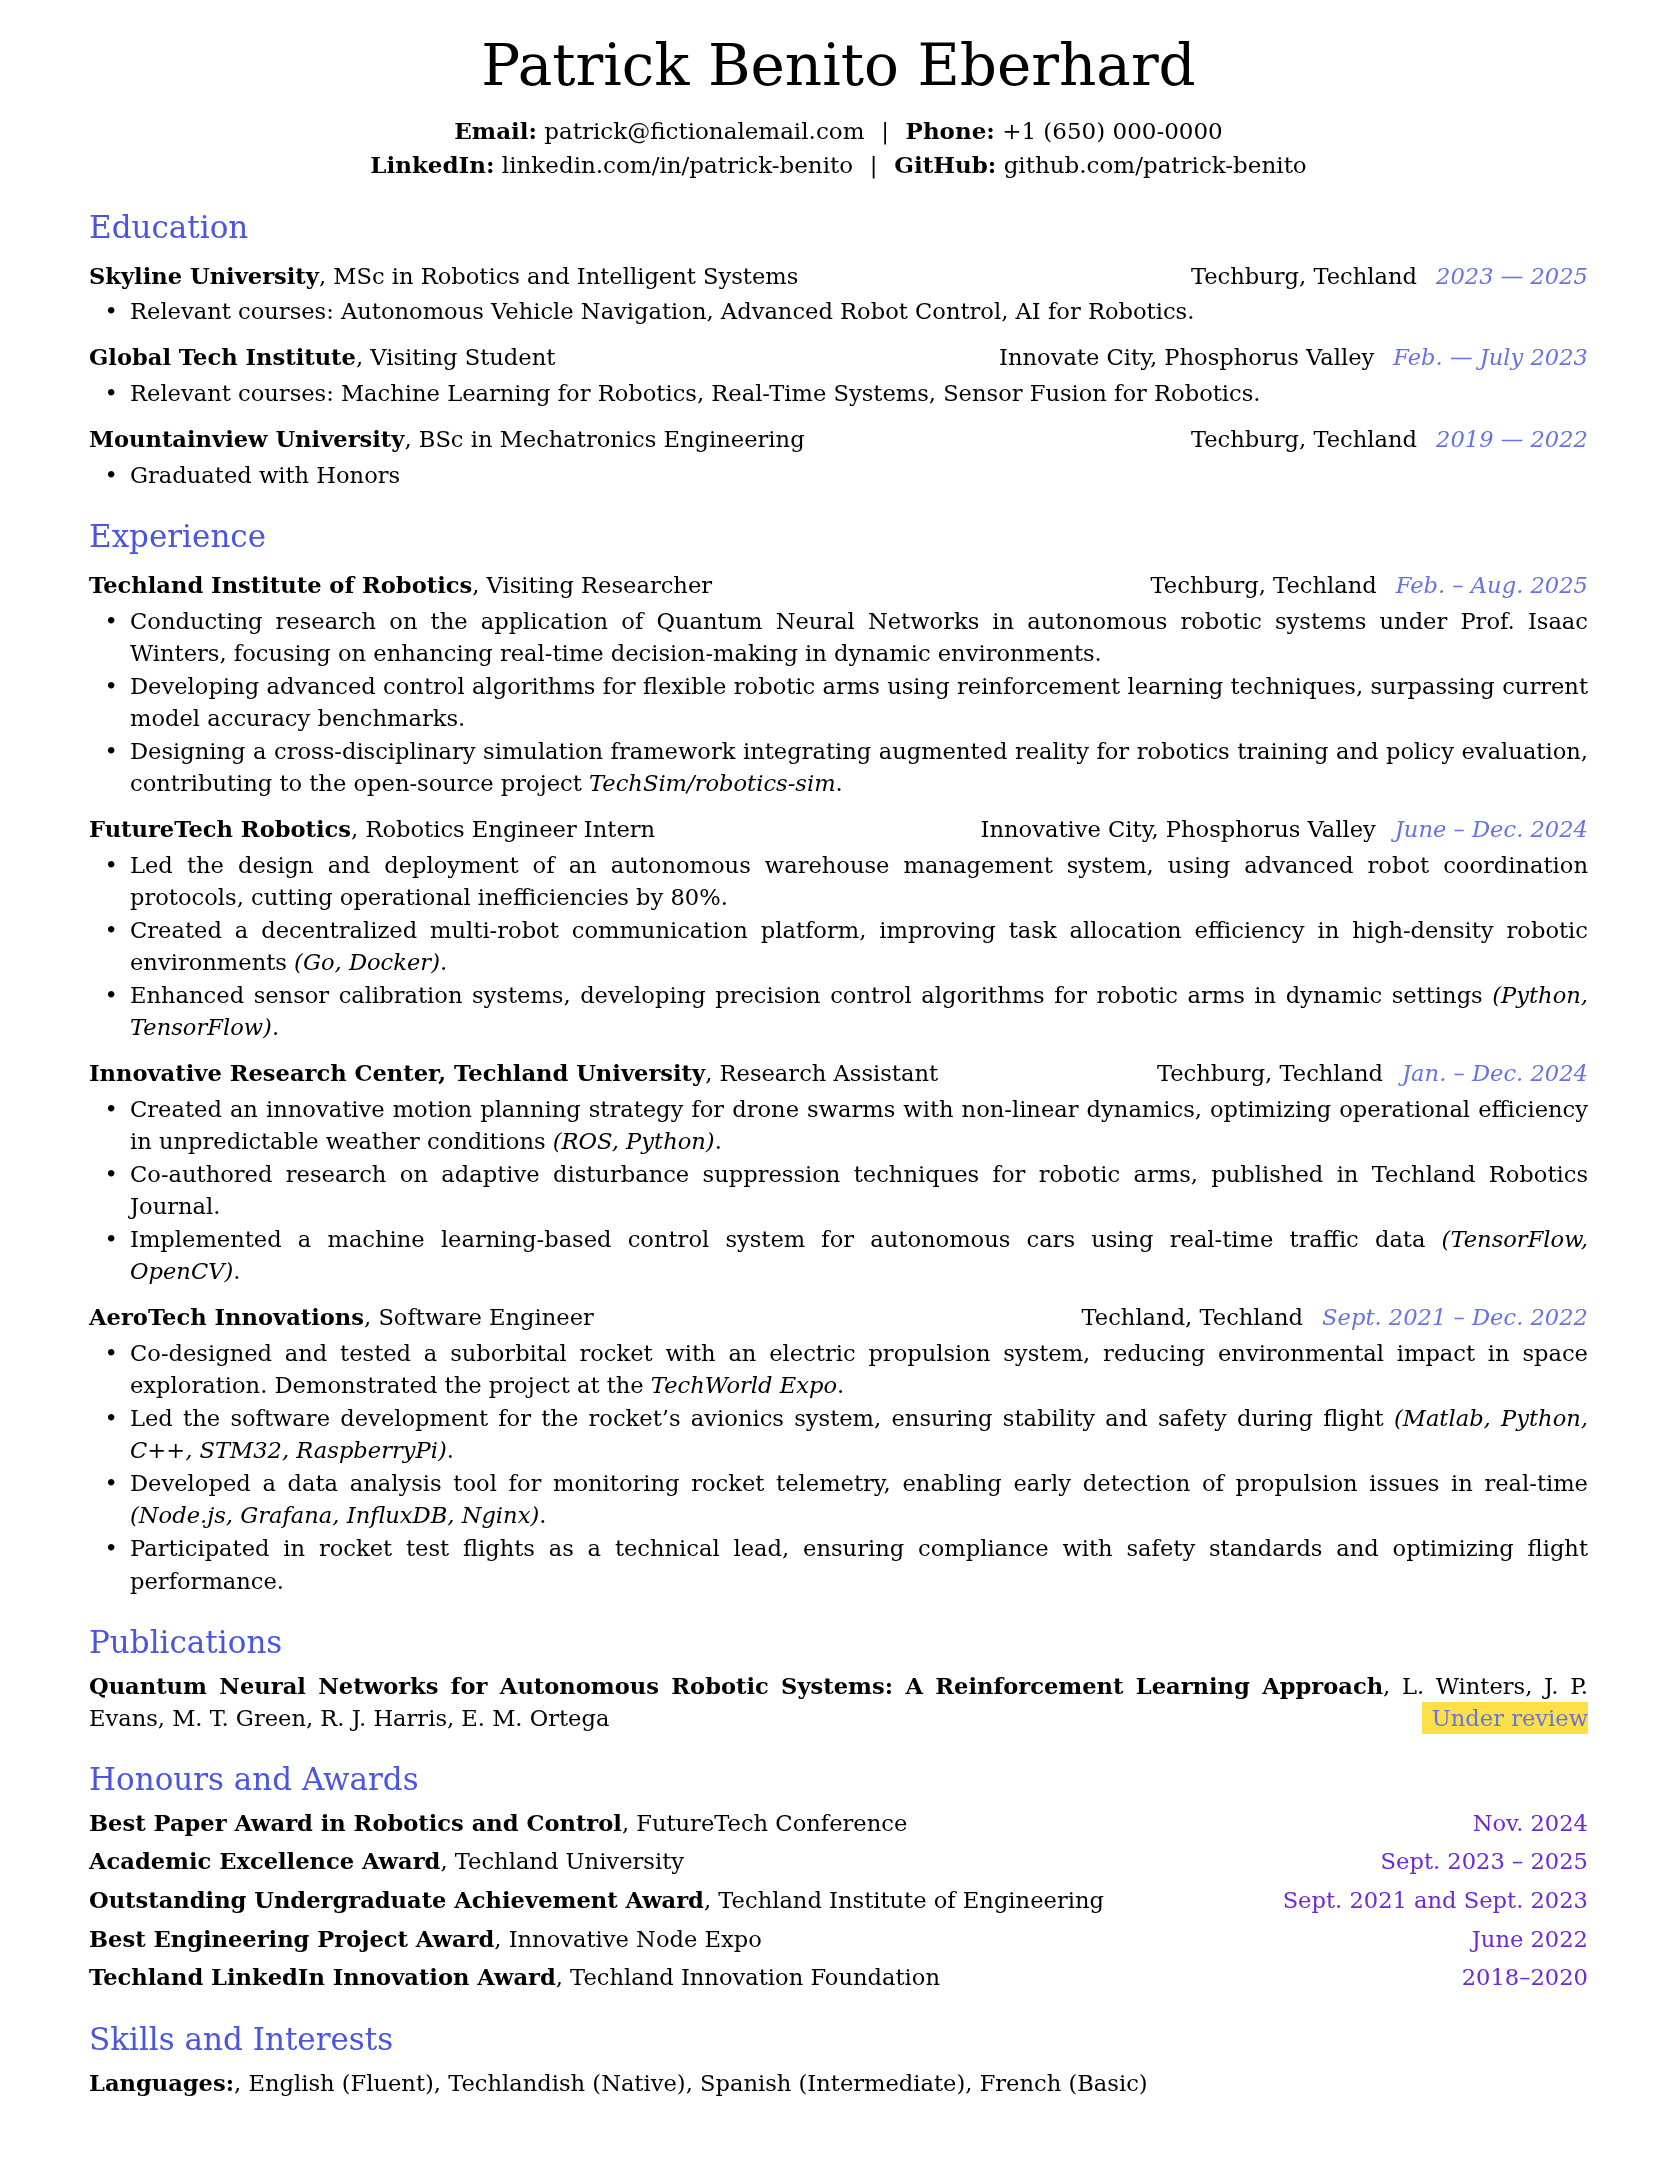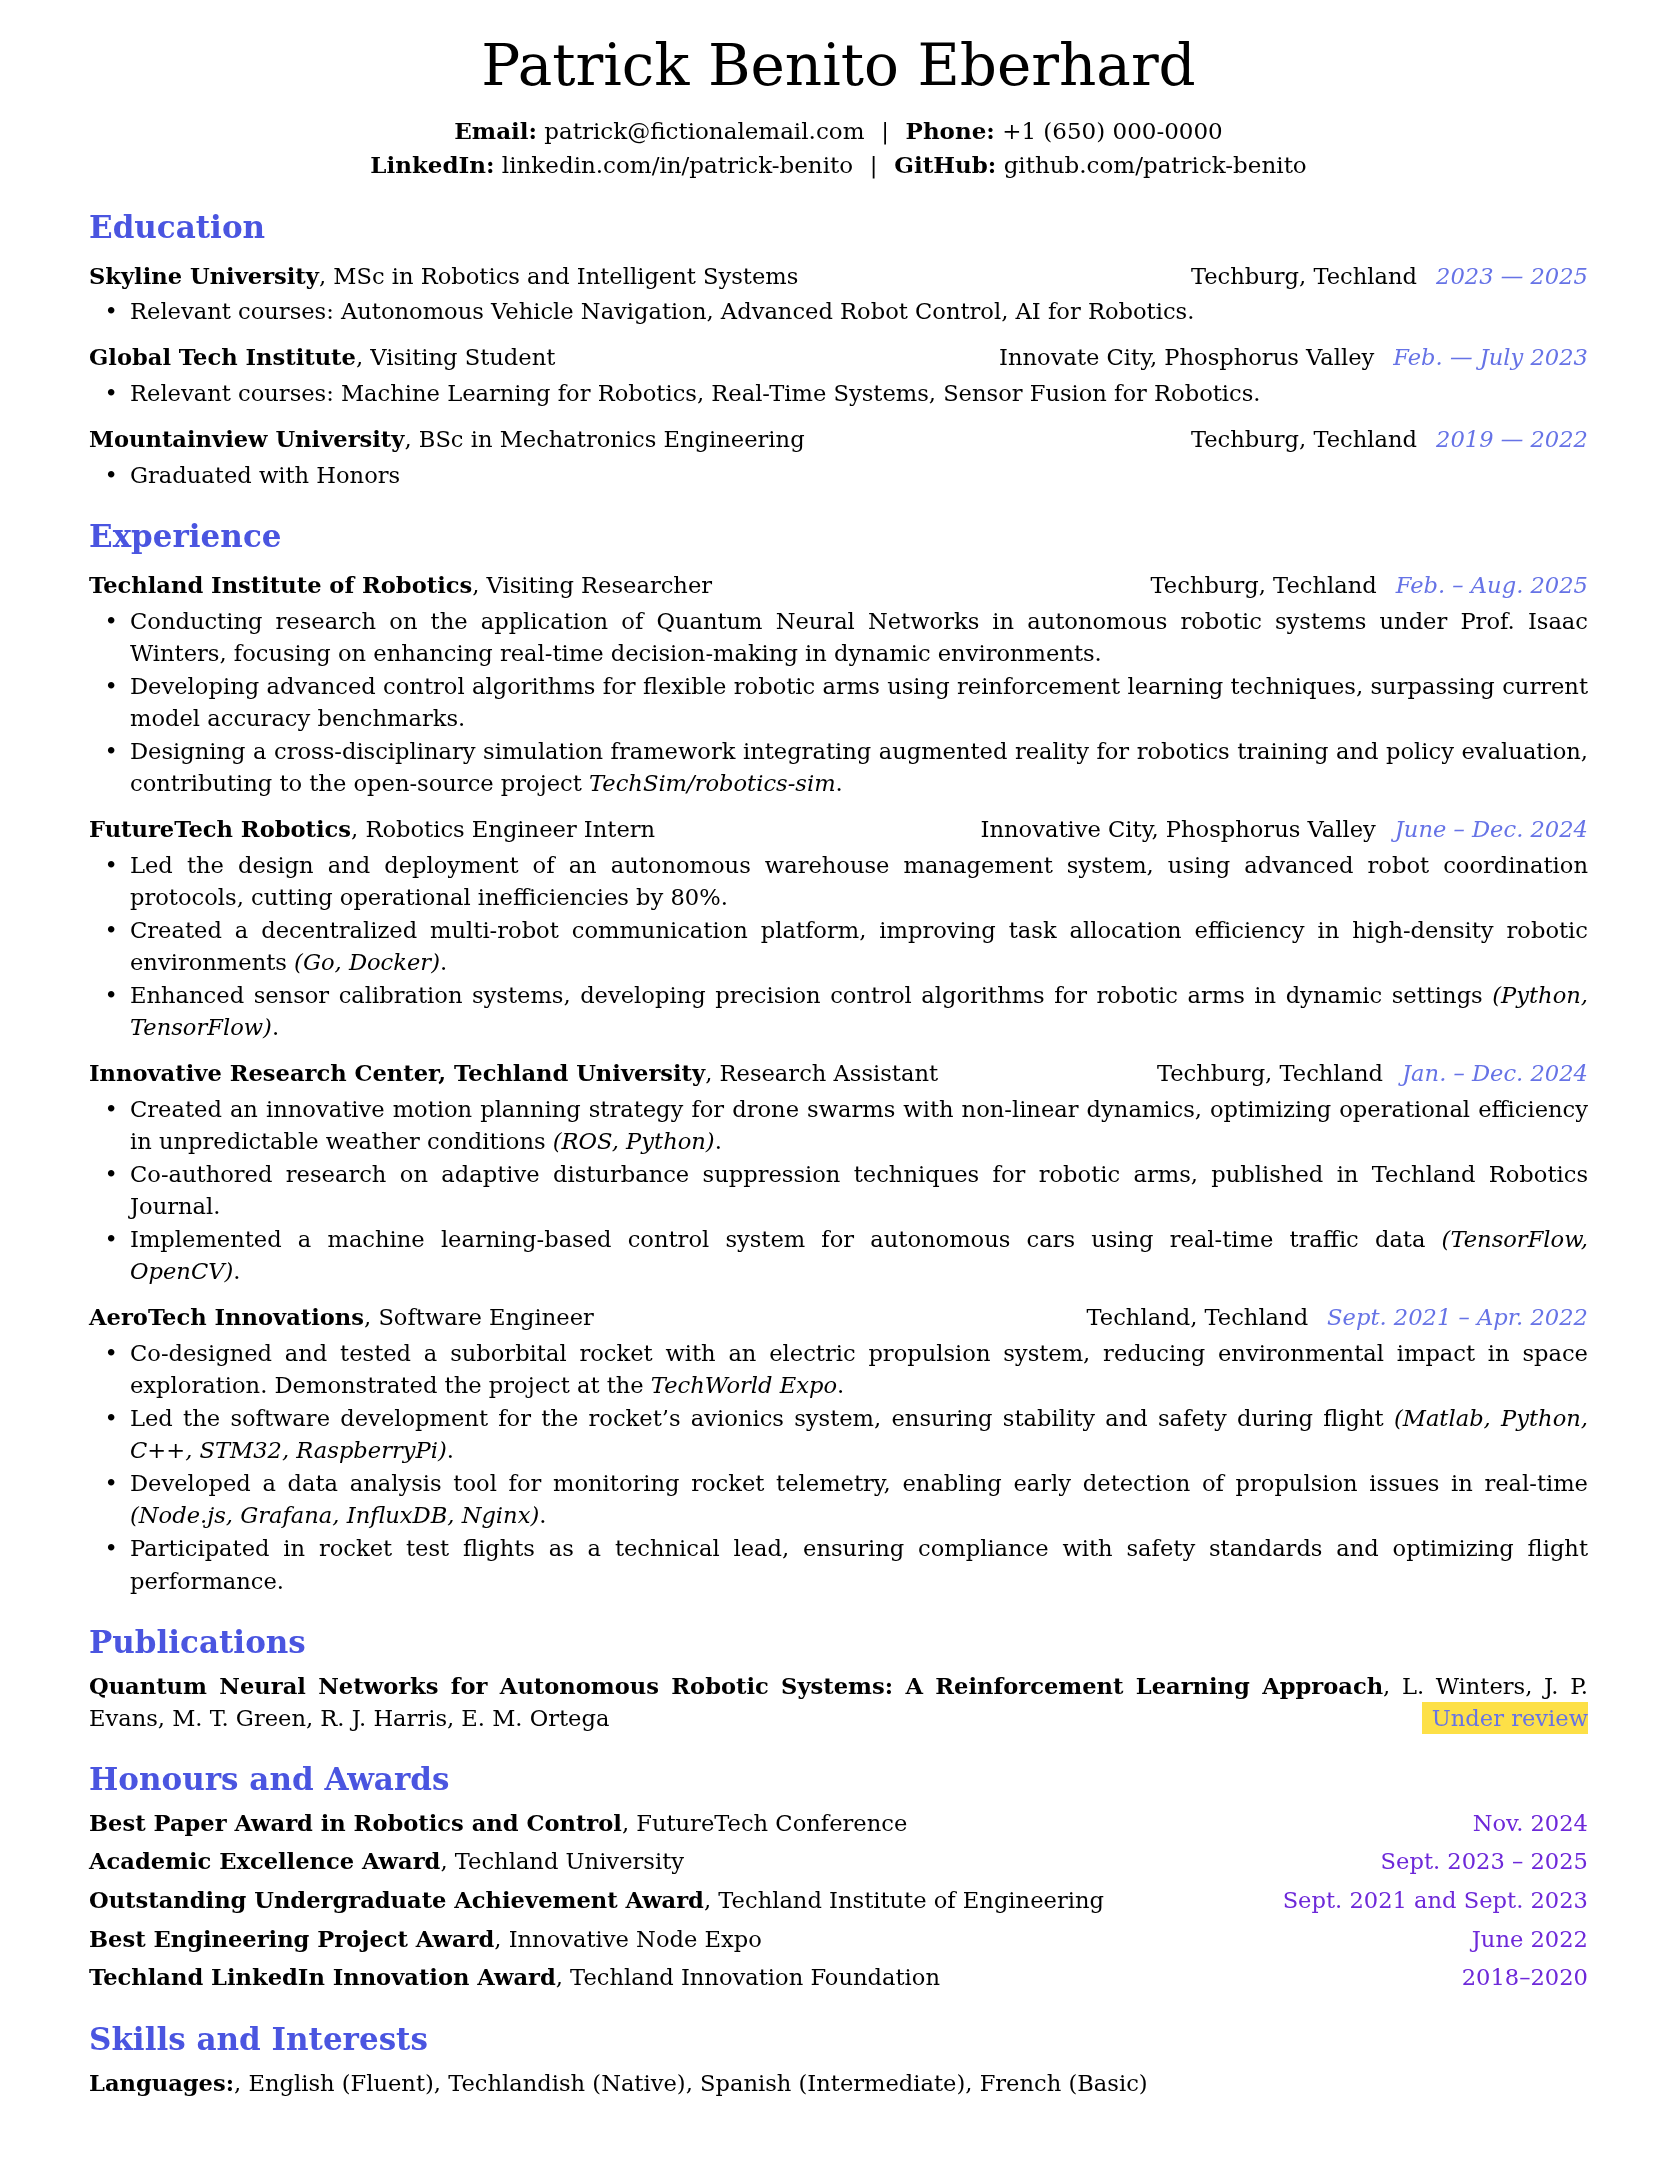--- a/index.html
+++ b/index.html
@@ -30,21 +30,21 @@
   .contact-line {
     text-align: center;
     margin: 1.9px 0;
     font-size: 23px;
   }
   .b { font-weight: bold; }
   .sep { margin: 0 9.4px; }
   
   h2.section-title {
     font-size: 31px;
-    font-weight: bold;
+    font-weight: normal;
     color: #4a55e0;
     margin: 28px 0 9.4px 0;
     line-height: 1.15;
   }
   
   .entry-head {
     display: flex;
     justify-content: space-between;
     align-items: baseline;
     margin: 14px 0 3.8px 0;
@@ -201,21 +201,21 @@
       <li><span>Created an innovative motion planning strategy for drone swarms with non-linear dynamics, optimizing operational efficiency in unpredictable weather conditions </span><span class="em">(ROS, Python)</span><span>.</span></li>
       <li><span>Co-authored research on adaptive disturbance suppression techniques for robotic arms, published in Techland Robotics Journal.</span><span class="em"></span><span></span></li>
       <li><span>Implemented a machine learning-based control system for autonomous cars using real-time traffic data </span><span class="em">(TensorFlow, OpenCV)</span><span>.</span></li>
     </ul>
 
     <div class="entry-head">
       <div class="entry-left">
         <span class="b">AeroTech Innovations</span><span>, Software Engineer</span>
       </div>
       <div class="entry-right">
-        <span class="loc">Techland, Techland</span><span class="date">Sept. 2021 – Apr. 2022</span>
+        <span class="loc">Techland, Techland</span><span class="date">Sept. 2021 – Dec. 2022</span>
       </div>
     </div>
     <ul class="bullets">
       <li><span>Co-designed and tested a suborbital rocket with an electric propulsion system, reducing environmental impact in space exploration. Demonstrated the project at the </span><span class="em">TechWorld Expo</span><span>.</span></li>
       <li><span>Led the software development for the rocket’s avionics system, ensuring stability and safety during flight </span><span class="em">(Matlab, Python, C++, STM32, RaspberryPi)</span><span>.</span></li>
       <li><span>Developed a data analysis tool for monitoring rocket telemetry, enabling early detection of propulsion issues in real-time </span><span class="em">(Node.js, Grafana, InfluxDB, Nginx)</span><span>.</span></li>
       <li><span>Participated in rocket test flights as a technical lead, ensuring compliance with safety standards and optimizing flight performance.</span><span class="em"></span><span></span></li>
     </ul>
   </section>
 

